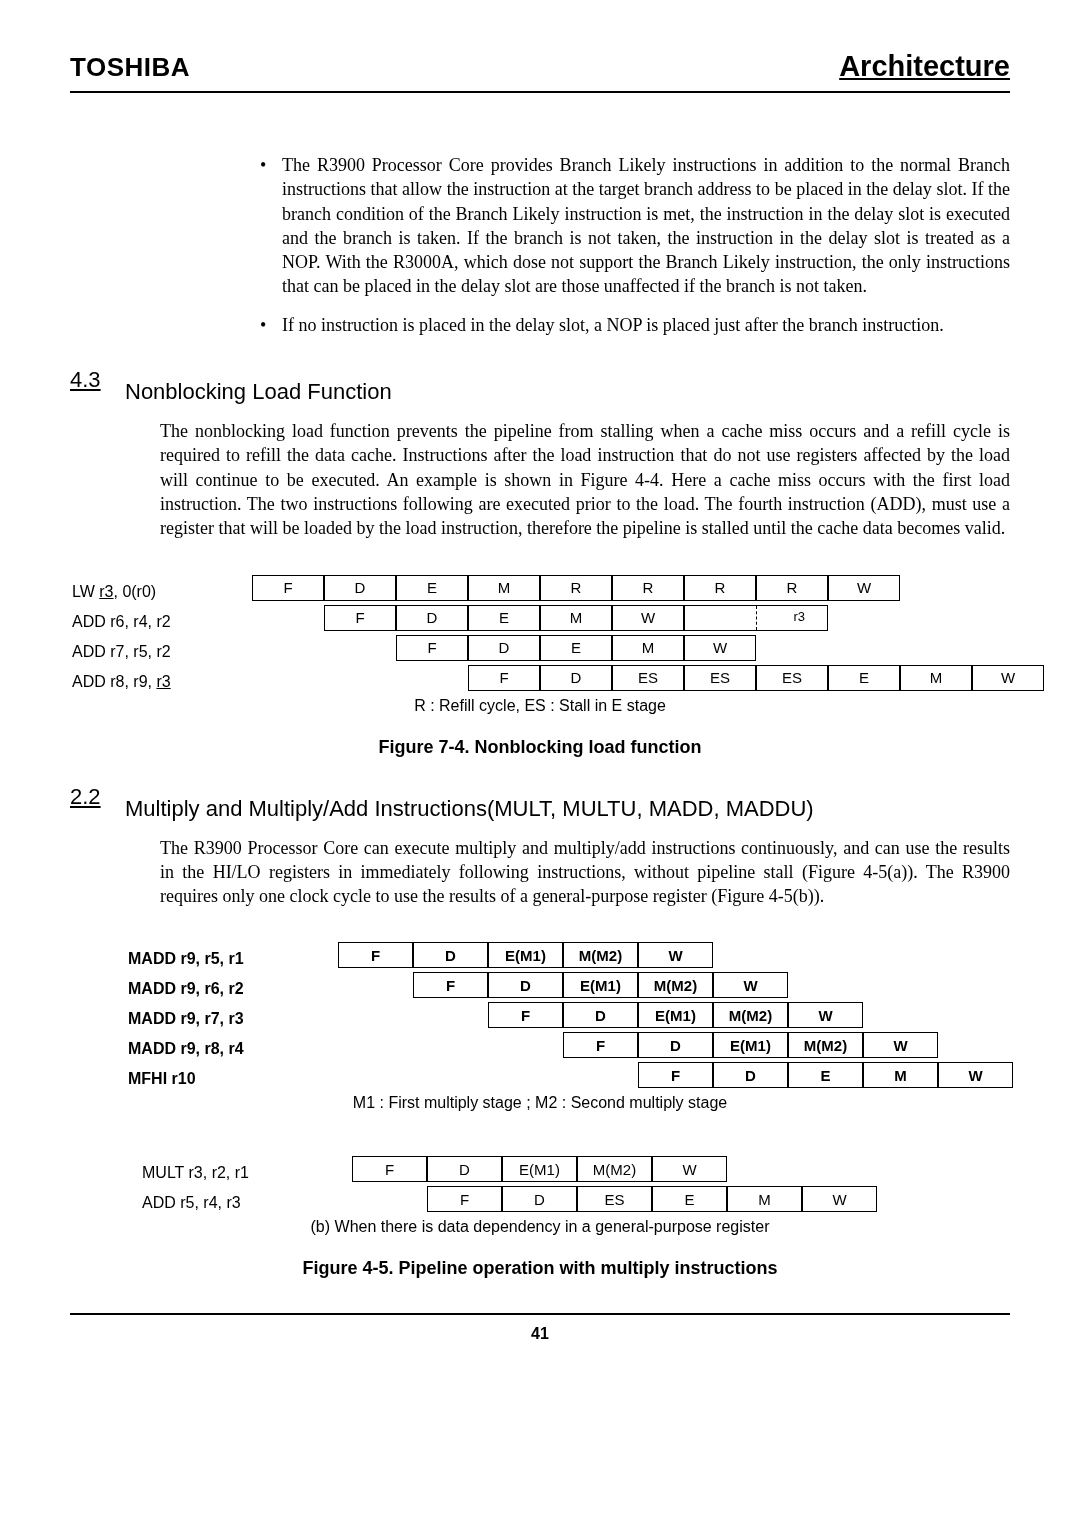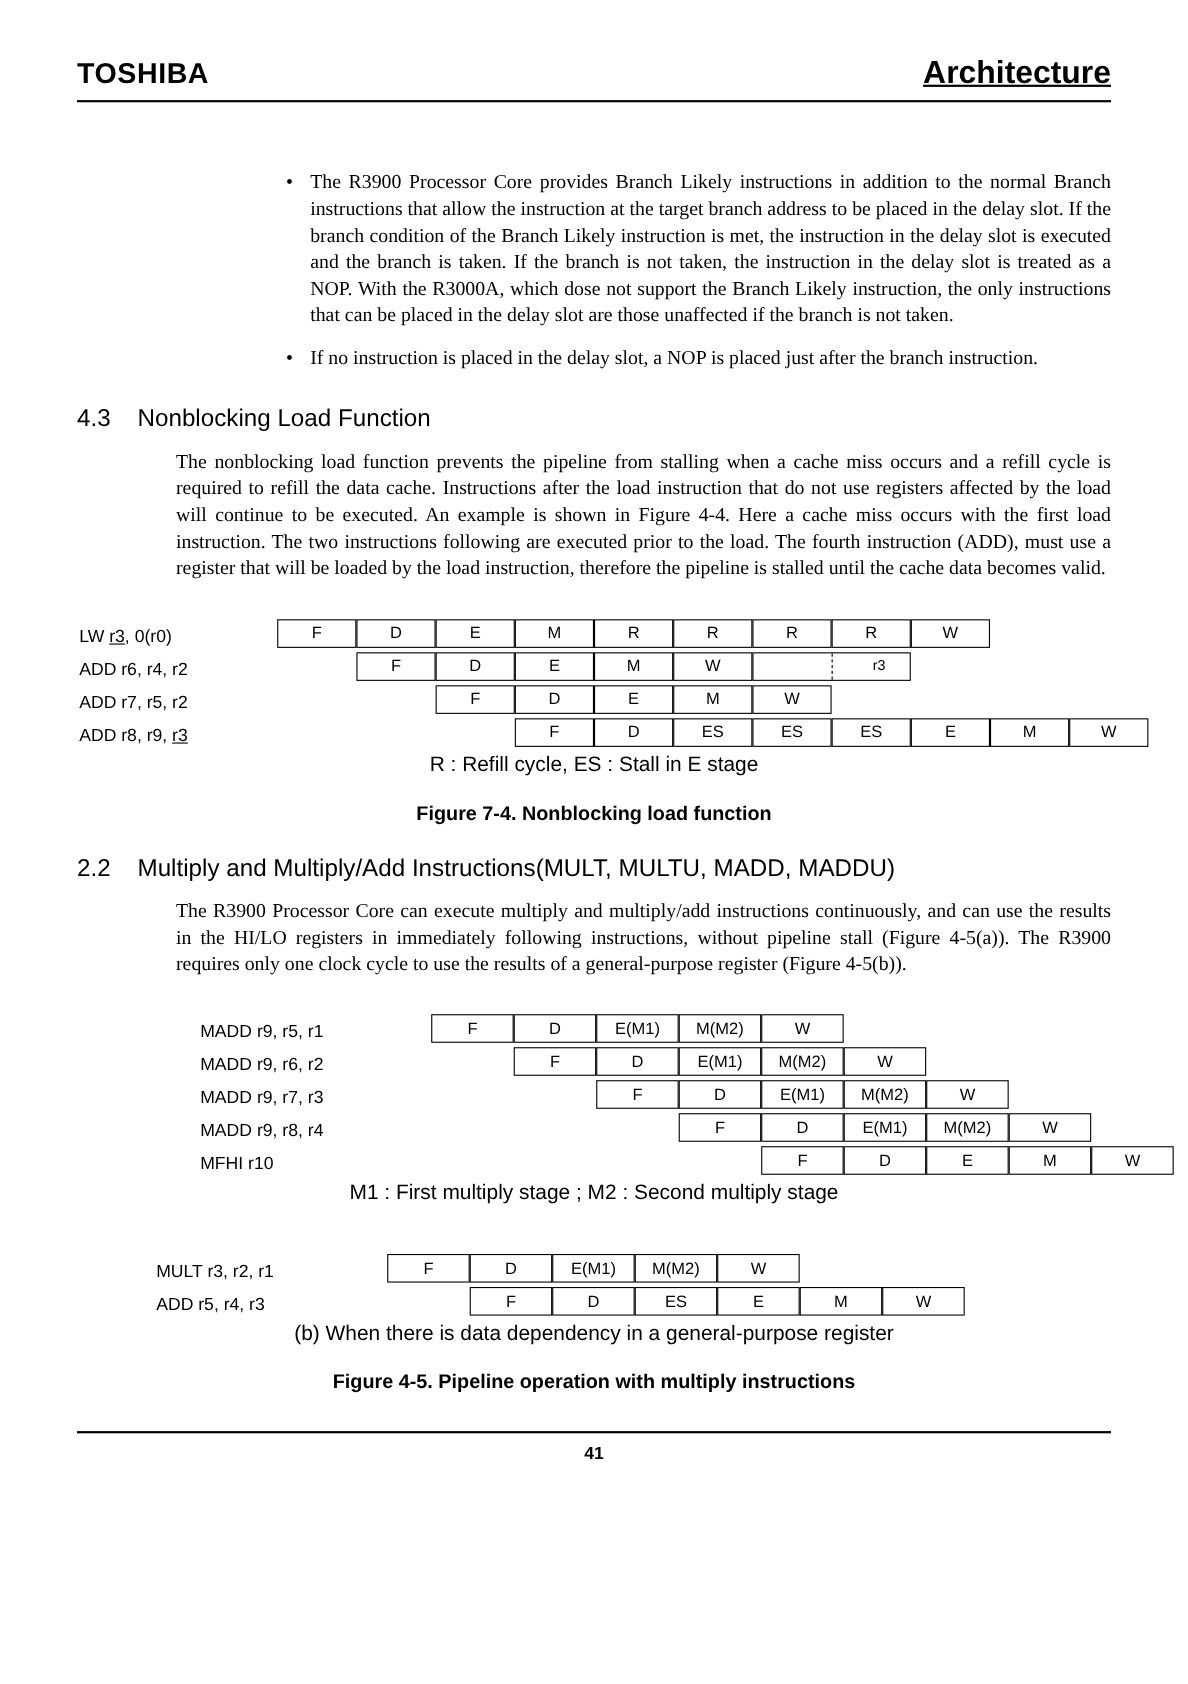--- a/index.html
+++ b/index.html
@@ -55,22 +55,22 @@
     left: 0;
     top: 0;
     font-size: 18px;
   }
   .sect-row {
     display: flex;
     margin-top: 20px;
     font-family: Arial, Helvetica, sans-serif;
     font-size: 22px;
   }
-  .sect-num { width: 55px; flex: none; }
-  .sect-title { font-size: 22px; }
+  .sect-num { width: 55px; flex: none; text-decoration: underline; }
+  .sect-title { font-size: 22px; margin-top: 12px; }
   .bodytext {
     margin: 14px 0 20px 90px;
     text-align: justify;
     line-height: 1.35;
   }
   
   .pipe-block { margin: 30px 0 6px 0; }
   .pipe-row {
     display: flex;
     align-items: flex-end;
@@ -113,21 +113,21 @@
   .dashline {
     position: absolute;
     left: 50%;
     top: 0;
     bottom: 0;
     border-left: 1px dashed #000;
   }
   .fig-note {
     text-align: center;
     font-family: Arial, Helvetica, sans-serif;
-    font-size: 19px;
+    font-size: 16px;
     margin-top: 6px;
   }
   .fig-caption {
     text-align: center;
     font-family: Arial, Helvetica, sans-serif;
     font-weight: 700;
     font-size: 18px;
     margin: 22px 0 26px 0;
   }
   .pipe-block2 .pipe-label { width: 210px; }
@@ -226,21 +226,21 @@
   </div>
   <div class="fig-note">R : Refill cycle, ES : Stall in E stage</div>
   <div class="fig-caption">Figure 7-4. Nonblocking load function</div>
 
   <div class="sect-row">
     <div class="sect-num">2.2</div>
     <div class="sect-title">Multiply and Multiply/Add Instructions(MULT, MULTU, MADD, MADDU)</div>
   </div>
   <div class="bodytext">The R3900 Processor Core can execute multiply and multiply/add instructions continuously, and can use the results in the HI/LO registers in immediately following instructions, without pipeline stall (Figure 4-5(a)). The R3900 requires only one clock cycle to use the results of a general-purpose register (Figure 4-5(b)).</div>
 
-  <div class="pipe-block pipe-block2" style="margin-left:110px;">
+  <div class="pipe-block pipe-block2" style="margin-left:56px;font-weight:bold;">
     <div class="pipe-row">
       <div class="pipe-label">MADD r9, r5, r1</div>
       <div class="pipe-cells">
         <div class="pc b">F</div>
         <div class="pc b">D</div>
         <div class="pc b">E(M1)</div>
         <div class="pc b">M(M2)</div>
         <div class="pc b">W</div>
       </div>
     </div>

